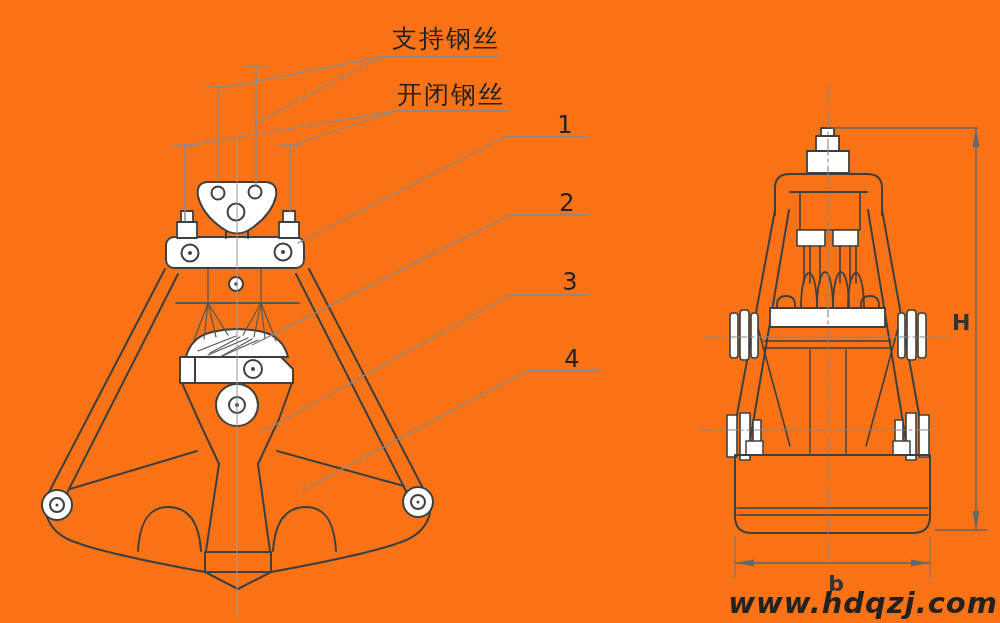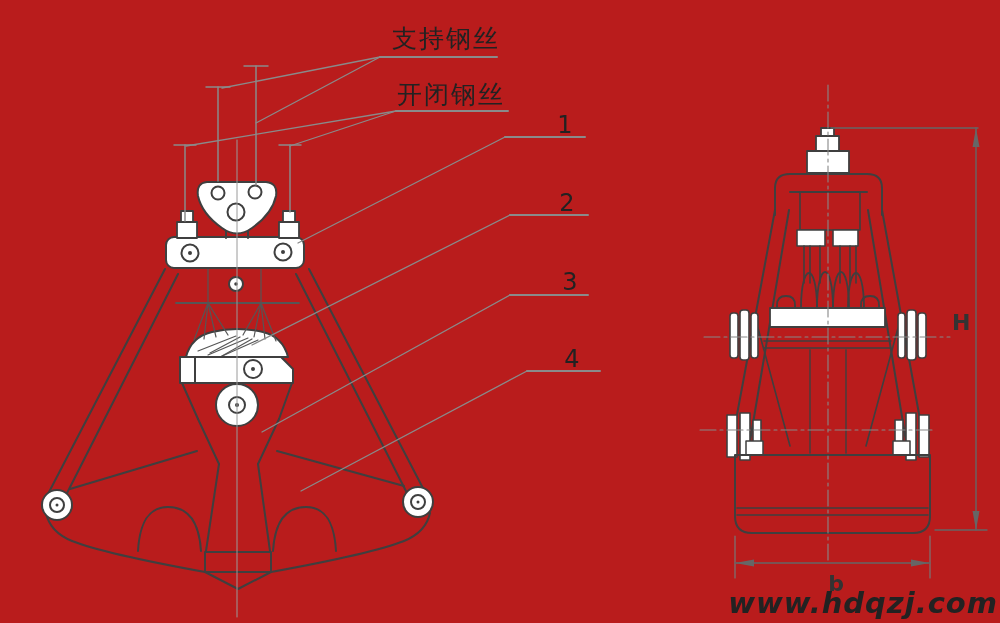--- a/index.html
+++ b/index.html
@@ -1,16 +1,16 @@
 <!DOCTYPE html>
 <html><head>
 <meta charset="utf-8">
 <style>
   html,body{margin:0;padding:0;background:#fff;}
-  .stage{position:relative;width:1000px;height:623px;background:#b91c1c;overflow:hidden;
+  .stage{position:relative;width:1000px;height:623px;background:#f97316;overflow:hidden;
          font-family:"DejaVu Sans",sans-serif;}
   svg{display:block}
   text{fill:#222;}
   .cjk{font-size:25px;letter-spacing:2px;}
   .num{font-size:24px;}
   .dim{font-size:22px;font-weight:600;fill:#333;}
   .wm{font-size:29px;font-weight:bold;font-style:italic;letter-spacing:1px;}
 </style>
 </head>
 <body>

